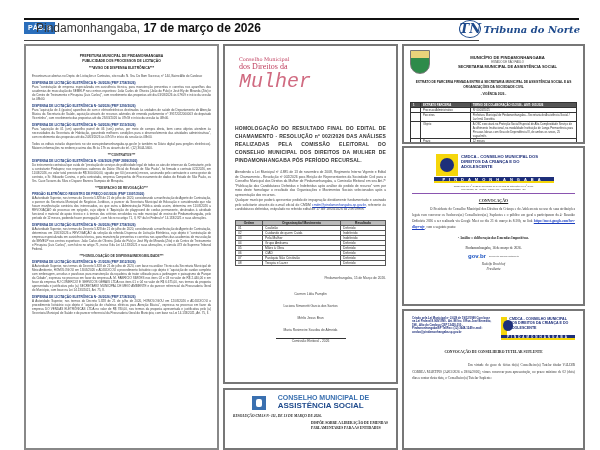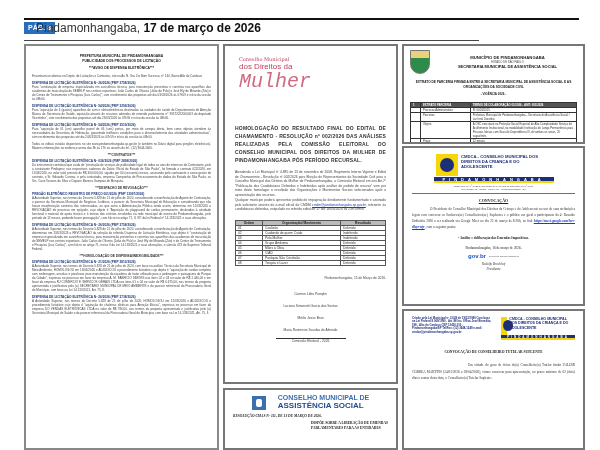--- a/index.html
+++ b/index.html
@@ -22,21 +22,21 @@
 .blk{margin-bottom:3px}
 
 
 #c1{left:24px;top:44px;width:195px;height:406px;padding:8px 6px 0 6px;border-color:#888}
 #c1 .hd{font-size:3.4px;font-weight:bold;text-align:center;color:#222;line-height:4.5px}
 
 
 #c2{left:223px;top:44px;width:175px;height:340px;padding:10px 10px}
 .mulher-logo{width:70px;height:60px;margin-left:4px}
 .mulher-logo .l1{font-family:"DejaVu Serif",serif;font-size:5px;color:#c04060;line-height:6px}
-.mulher-logo .l2{font-family:Liberation Sans, sans-serif;font-size:8px;color:#c04060;line-height:9px}
+.mulher-logo .l2{font-family:Liberation Serif, serif;font-size:8px;color:#c04060;line-height:9px}
 .mulher-logo .l3{font-family:Liberation Mono, monospace;font-style:italic;font-size:20px;color:#d06a80;line-height:22px}
 .homol{font-size:5px;font-weight:bold;color:#333;line-height:8px;text-align:justify;letter-spacing:.2px;margin-top:8px}
 .mbody{font-size:3.3px;line-height:4.5px;color:#444;text-align:justify;margin-top:6px}
 .mbody a{color:#1a3ec0;text-decoration:underline}
 table.res{width:100%;border-collapse:collapse;margin-top:8px;font-size:3.3px}
 table.res th{background:#bbb;color:#222;border:.5px solid #555;padding:0 2px;height:5px;text-align:center}
 table.res td{border:.5px solid #555;padding:0 2px;height:5px;color:#333}
 .sig{font-size:3.3px;color:#444;text-align:center;line-height:4px;margin-top:8px}
 .sigline{width:70px;height:.6px;background:#333;margin:6px auto 1px}
 .place{font-size:3.3px;color:#444;text-align:right;margin-top:10px}
@@ -102,20 +102,24 @@
 <div class="page">
 
   <div class="header">
     <div class="topline"></div>
     <span class="pagetag">PÁG. 8</span>
     <div class="dateline">
       <span>Pindamonhangaba,</span>
       <b>17 de março de 2026</b>
     </div>
     <div class="botline"></div>
+    <div class="brand">
+      <span class="tn">TN</span>
+      <span class="name">Tribuna do Norte</span>
+    </div>
   </div>
 
   <div class="col" id="c1">
     <div class="hd">PREFEITURA MUNICIPAL DE PINDAMONHANGABA</div>
     <div class="hd">PUBLICIDADE DOS PROCESSOS DE LICITAÇÃO</div>
     <div class="hd" style="margin:3px 0">***AVISO DE DISPENSA ELETRÔNICA***</div>
     <div class="tiny blk">Encontram-se abertas no Depto. de Licitações e Contratos, sito na Av. N. Sra. Do Bom Sucesso, nº 144, Bairro Alto do Cardoso:</div>
 
     <div class="sect-title">DISPENSA DE LICITAÇÃO ELETRÔNICA Nº 26/2026 (PMP 2758/2026)</div>
     <div class="tiny blk">Para "contratação de empresa especializada em assistência técnica, para manutenção preventiva e corretiva nos aparelhos das academias de musculação do SEMELP nos centros esportivos: João Carlos de Oliveira (João do Pulo) e José Ely de Miranda (Zito) e do Centro de Treinamento e Pesquisa (Luis Carlos)", com recebimento das propostas até dia 03/03/2026 às 07h59 e início da sessão às 08h00.</div>

